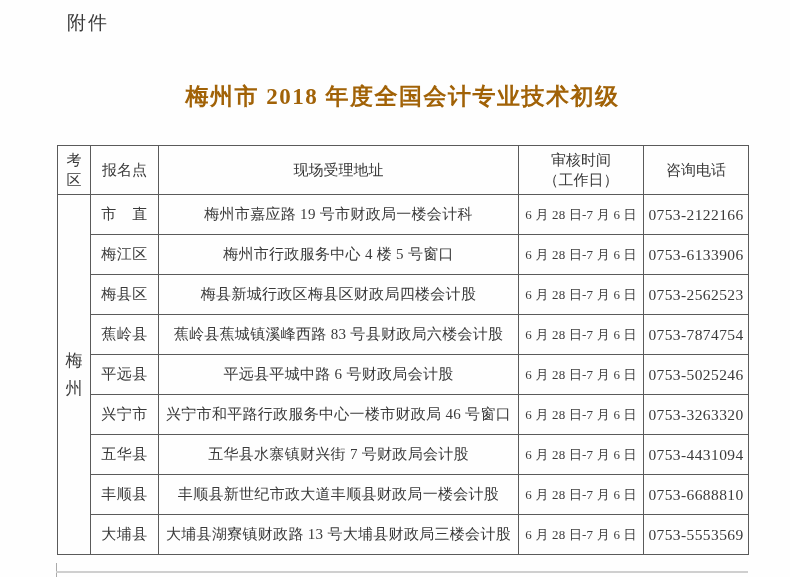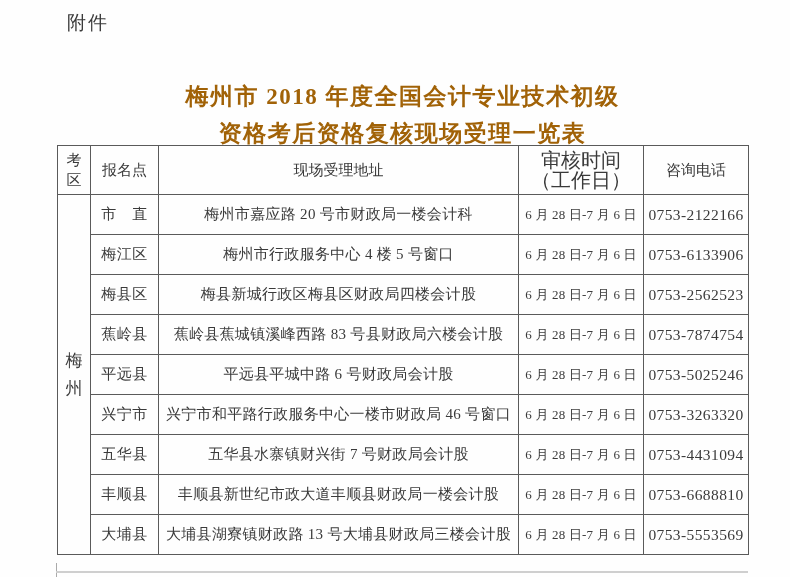--- a/index.html
+++ b/index.html
@@ -67,21 +67,21 @@
     line-height: 1.35;
     font-size: 15px;
     word-break: break-all;
   }
   .region-merged .vertical-wrap {
     font-size: 17px;
     line-height: 1.6;
   }
   th .two-line div {
     line-height: 20px;
-    font-size: 20px;
+    font-size: 15px;
   }
   td.cell-addr {
     text-align: left;
     padding-left: 13px;
     letter-spacing: 0.3px;
   }
   td.cell-time {
     font-size: 13px;
     letter-spacing: 0.2px;
     white-space: nowrap;
@@ -109,21 +109,20 @@
 </style>
 </head>
 <body>
 
 <div class="page">
 
   <div class="attachment-label">附件</div>
 
   <div class="title-block">
     <div class="title-line">梅州市 2018 年度全国会计专业技术初级</div>
-    <div class="title-line">资格考后资格复核现场受理一览表</div>
   </div>
 
   <table class="review-table">
     <colgroup>
       <col class="col-region">
         <col class="col-point">
         <col class="col-addr">
         <col class="col-time">
         <col class="col-phone">
     </colgroup>
@@ -137,21 +136,21 @@
             <div>审核时间</div>
             <div>（工作日）</div>
           </div>
         </th>
         <th>咨询电话</th>
       </tr>
 
       <tr class="data-row">
         <td class="region-merged" rowspan="9"><span class="vertical-wrap">梅州</span></td>
         <td class="cell-point">市　直</td>
-        <td class="cell-addr">梅州市嘉应路 20 号市财政局一楼会计科</td>
+        <td class="cell-addr">梅州市嘉应路 19 号市财政局一楼会计科</td>
         <td class="cell-time">6 月 28 日-7 月 6 日</td>
         <td class="cell-phone">0753-2122166</td>
       </tr>
       <tr class="data-row">
         <td class="cell-point">梅江区</td>
         <td class="cell-addr">梅州市行政服务中心 4 楼 5 号窗口</td>
         <td class="cell-time">6 月 28 日-7 月 6 日</td>
         <td class="cell-phone">0753-6133906</td>
       </tr>
       <tr class="data-row">

